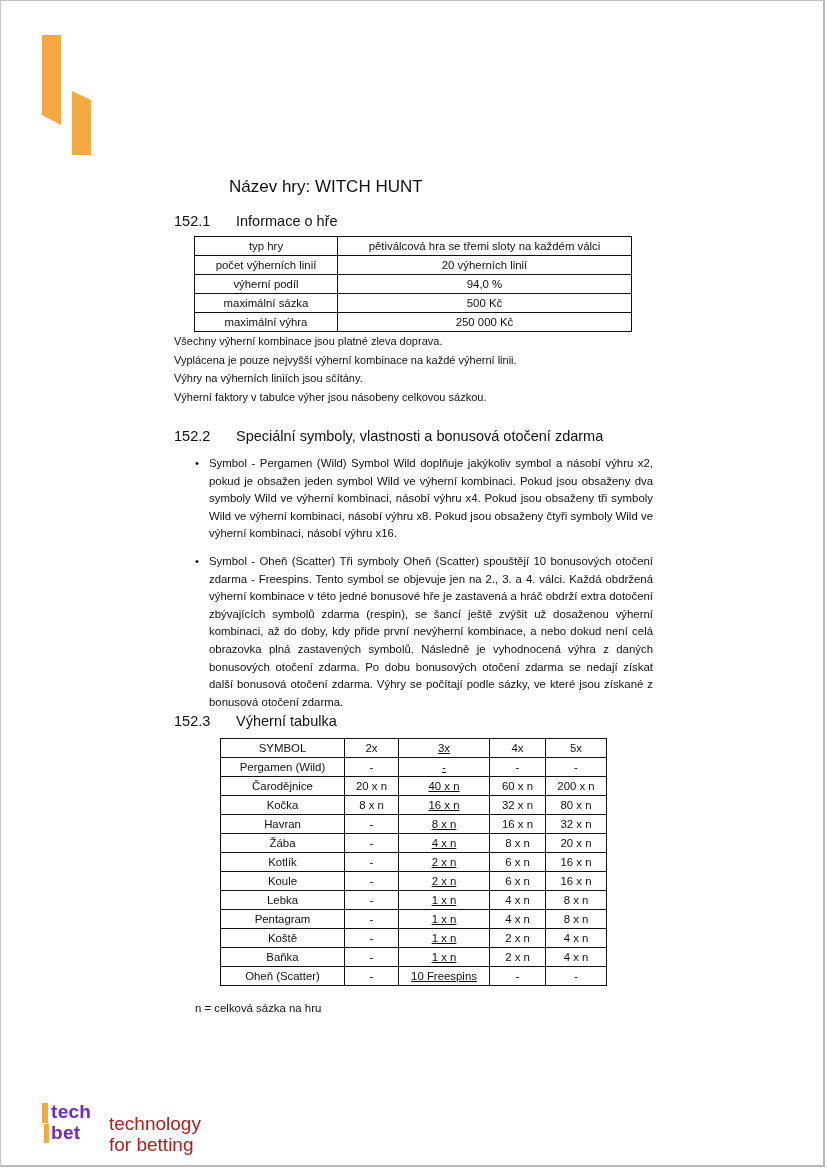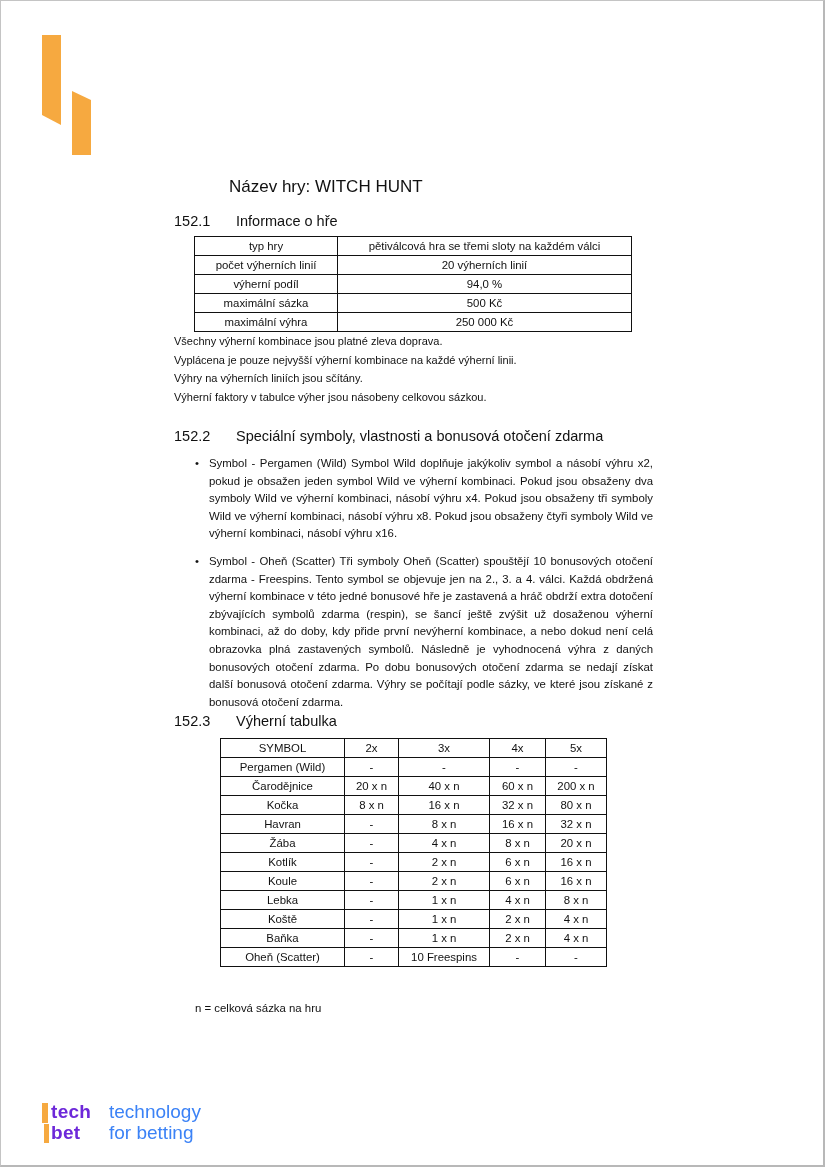--- a/index.html
+++ b/index.html
@@ -30,33 +30,33 @@
     .info-table { left: 193px; top: 235px; width: 438px; }
     .info-table td.k { width: 142px; }
     .notes { position: absolute; left: 173px; top: 331px; font-size: 11px; line-height: 18.6px; }
     .notes div { white-space: nowrap; }
     .bullets { position: absolute; left: 192px; width: 460px; font-size: 11.4px; line-height: 17.6px; }
     .bullet { position: relative; padding-left: 16px; text-align: justify; text-align-last: left; }
     .bullet .dot { position: absolute; left: 2px; top: 0; }
     .paytable { left: 219px; top: 737px; width: 387px; }
     .paytable td.c0 { width: 123px; }
     .paytable td.c1 { width: 53px; }
-    .paytable td.c2 { width: 90px; }
+    .paytable td.c2 { width: 90px; text-decoration: underline; }
     .paytable td.c3 { width: 55px; text-align: center; }
     .footnote { position: absolute; left: 194px; top: 1001px; font-size: 11.4px; white-space: nowrap; text-align: right; }
     .brand { position: absolute; left: 41px; top: 1100px; height: 44px; width: 200px; }
     .brand-bar { position: absolute; left: 0; top: 2px; width: 6px; height: 38px; }
     .brand-bar .a { position: absolute; left: 0; top: 0; width: 6px; height: 20px; background: #f6a940; }
     .brand-bar .b { position: absolute; left: 2px; top: 21px; width: 5px; height: 19px; background: #f6a940; }
     .brand-dark {
       position: absolute; left: 9px; top: 0; font-size: 19px; font-weight: bold;
       color: #6d28d9; line-height: 21px; letter-spacing: 0.3px;
     }
     .brand-light {
-      position: absolute; left: 67px; top: 0; font-size: 19px; color: #3b82f6;
+      position: absolute; left: 67px; top: 12px; font-size: 19px; color: #b91c1c;
       line-height: 21px; white-space: nowrap;
     }
   </style>
 </head>
 <body>
 
 <div class="page">
 
   <svg class="logo-mark" viewBox="0 0 50 120">
     <polygon points="0,0 19,0 19,90 0,80" fill="#f6a940"></polygon>
@@ -176,20 +176,27 @@
         </tr>
         <tr>
           <td class="c0">Koule</td>
           <td class="c1">-</td>
           <td class="c2">2 x n</td>
           <td class="c3">6 x n</td>
           <td>16 x n</td>
         </tr>
         <tr>
           <td class="c0">Lebka</td>
+          <td class="c1">-</td>
+          <td class="c2">1 x n</td>
+          <td class="c3">4 x n</td>
+          <td>8 x n</td>
+        </tr>
+        <tr>
+          <td class="c0">Pentagram</td>
           <td class="c1">-</td>
           <td class="c2">1 x n</td>
           <td class="c3">4 x n</td>
           <td>8 x n</td>
         </tr>
         <tr>
           <td class="c0">Koště</td>
           <td class="c1">-</td>
           <td class="c2">1 x n</td>
           <td class="c3">2 x n</td>

